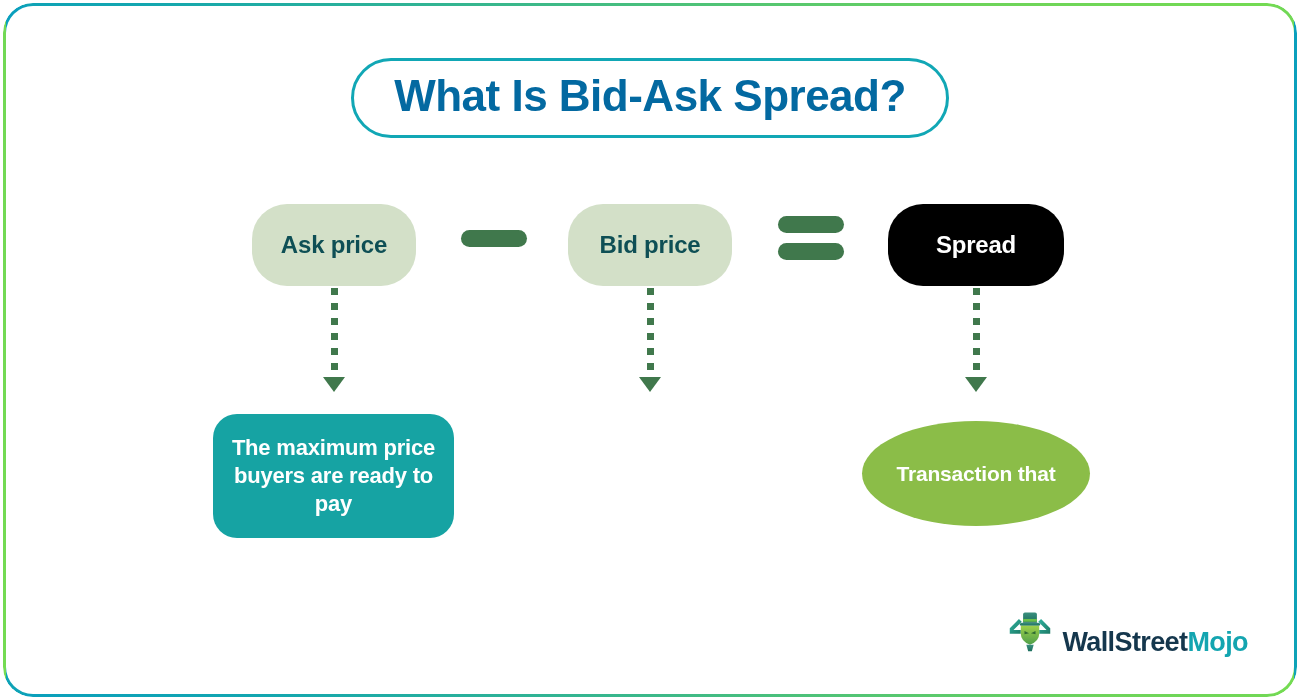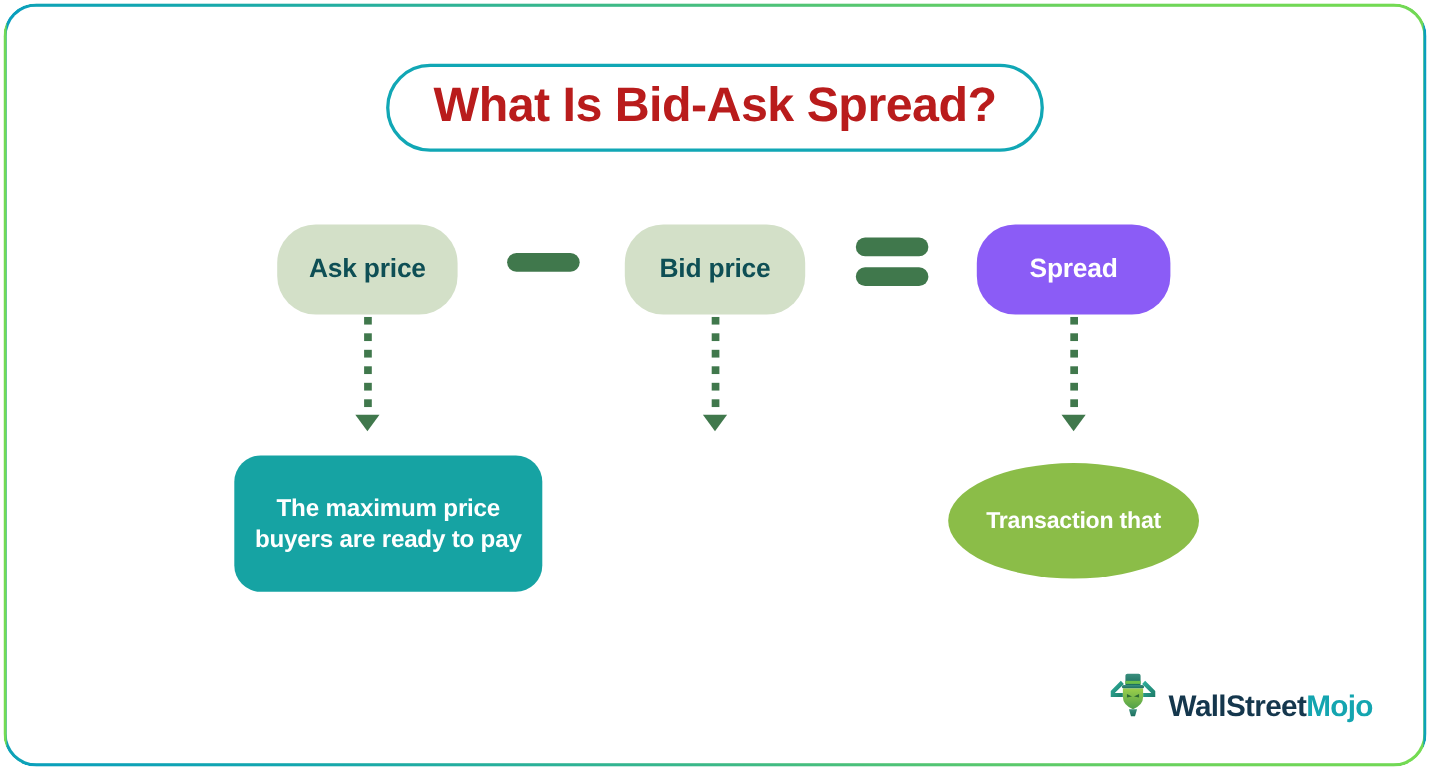--- a/index.html
+++ b/index.html
@@ -53,21 +53,21 @@
   .title-pill {
     border: 3px solid #11a7b5;
     border-radius: 44px;
     padding: 12px 40px 16px 40px;
     background: #ffffff;
     box-sizing: border-box;
   }
   .title-text {
     font-size: 44px;
     font-weight: bold;
-    color: #b91c1c;
+    color: #0369a1;
     letter-spacing: -0.5px;
     line-height: 1.05;
     white-space: nowrap;
   }
 
   
   .eq-row {
     position: absolute;
     top: 204px;
     left: 0;
@@ -85,21 +85,21 @@
     font-size: 24px;
     font-weight: bold;
     letter-spacing: -0.2px;
     box-sizing: border-box;
   }
   .pill-light {
     background: #d3e0c8;
     color: #0e4f55;
   }
   .pill-dark {
-    background: #8b5cf6;
+    background: #000000;
     color: #ffffff;
   }
 
   #pill-ask  { left: 252px; width: 164px; }
   #pill-bid  { left: 568px; width: 164px; }
   #pill-spr  { left: 888px; width: 176px; }
 
   
   .op {
     position: absolute;
@@ -152,21 +152,21 @@
     justify-content: center;
     text-align: center;
     color: #ffffff;
     font-size: 22px;
     font-weight: bold;
     line-height: 1.28;
     letter-spacing: -0.2px;
     padding: 0 14px;
     box-sizing: border-box;
   }
-  #card-ask { left: 213px; top: 414px; width: 280px; height: 124px; }
+  #card-ask { left: 213px; top: 414px; width: 241px; height: 124px; }
   #card-bid { left: 529px; top: 414px; width: 241px; height: 124px; }
 
   .ellipse {
     position: absolute;
     left: 862px;
     top: 421px;
     width: 228px;
     height: 105px;
     border-radius: 50%;
     background: #8bbd48;

